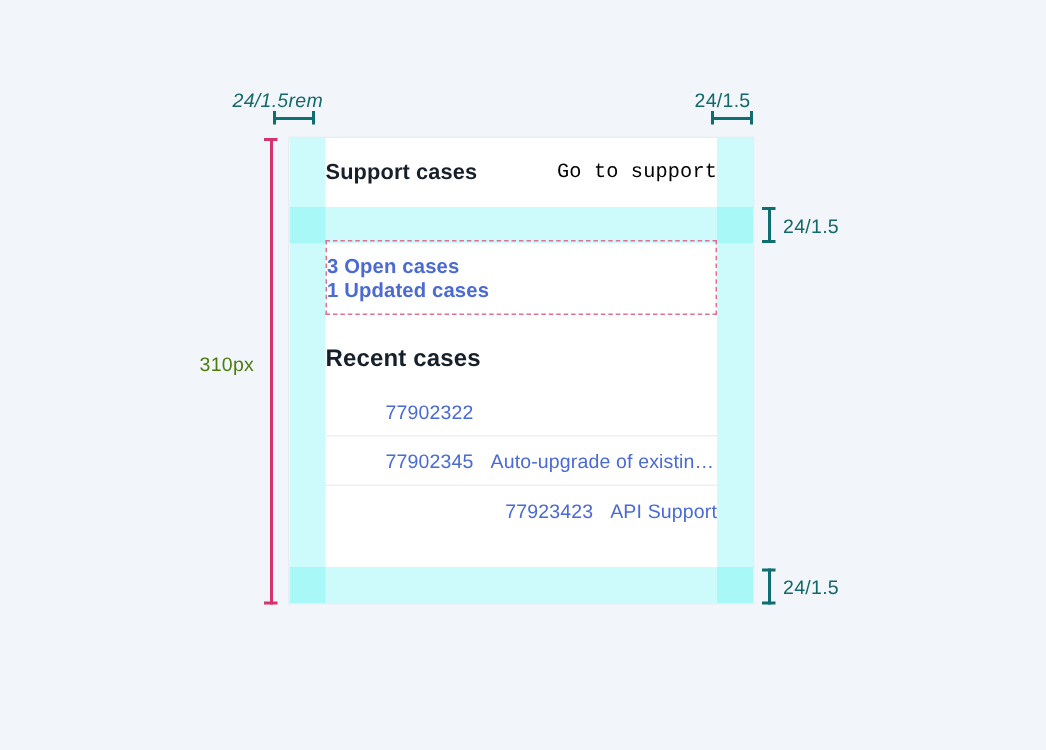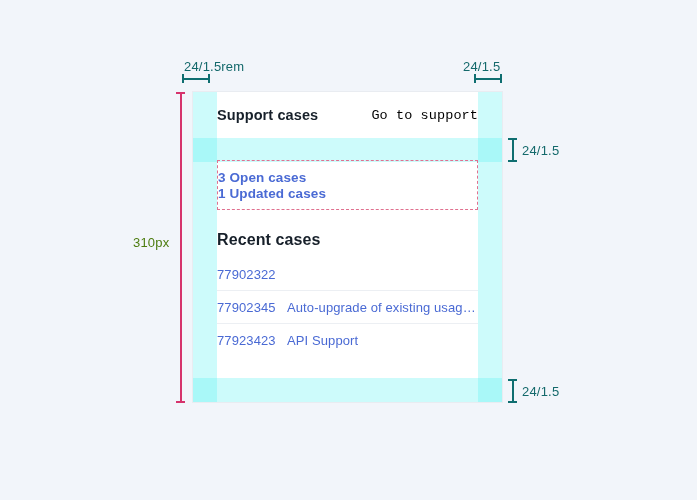--- a/index.html
+++ b/index.html
@@ -165,22 +165,23 @@
     position: absolute;
     left: 0; right: 0;
     top: 166px;
   }
   .case-row {
     height: 32px;
     display: flex;
     align-items: center;
     border-bottom: 1px solid #eceff3;
     cursor: pointer;
-  }
-  .case-row:last-child { border-bottom: none; }
+    padding-left: 40px;
+  }
+  .case-row:last-child { border-bottom: none; justify-content: flex-end; }
   .case-id {
     font-size: 13px;
     color: #4a6ad4;
     width: 70px;
     flex: none;
     letter-spacing: .1px;
   }
   .case-subject {
     font-size: 13px;
     color: #4a6ad4;
@@ -188,21 +189,21 @@
     white-space: nowrap;
     overflow: hidden;
     text-overflow: ellipsis;
   }
 </style>
 </head>
 <body>
 
 <div id="stage">
 
-  <div class="anno" style="left:184px; top:59px;">24/1.5rem</div>
+  <div class="anno" style="left:155px; top:59px;font-style:italic;">24/1.5rem</div>
   <div class="hbracket" style="left:182px; top:74px; width:28px;">
     <div class="cap l"></div>
     <div class="bar"></div>
     <div class="cap r"></div>
   </div>
 
   <div class="anno" style="left:463px; top:59px;">24/1.5</div>
   <div class="hbracket" style="left:474px; top:74px; width:28px;">
     <div class="cap l"></div>
     <div class="bar"></div>

